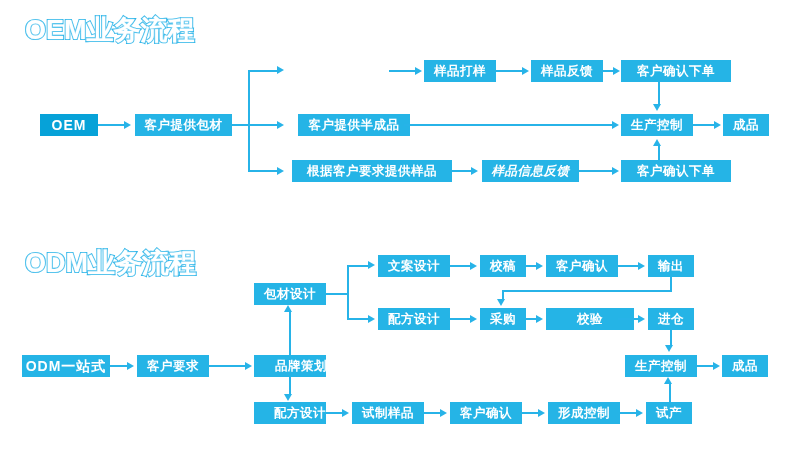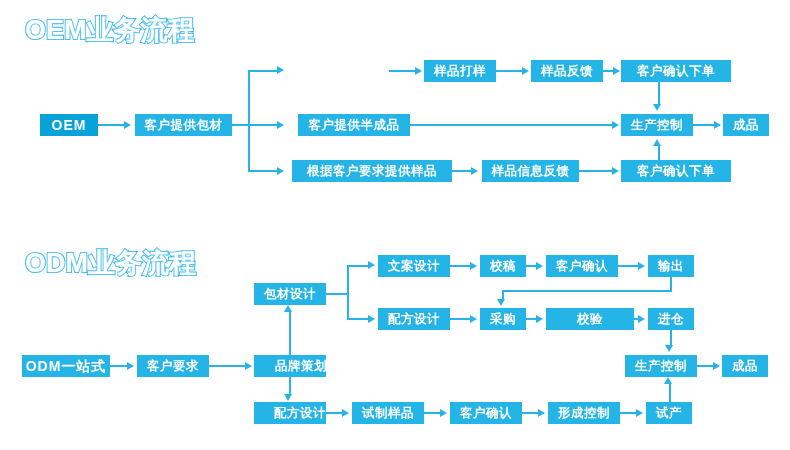--- a/index.html
+++ b/index.html
@@ -76,21 +76,21 @@
 
   <div class="box" style="left:135px;top:114px;width:97px;">客户提供包材</div>
 
   <div class="box" style="left:424px;top:60px;width:72px;">样品打样</div>
   <div class="box" style="left:531px;top:60px;width:72px;">样品反馈</div>
   <div class="box" style="left:621px;top:60px;width:110px;">客户确认下单</div>
 
   <div class="box" style="left:292px;top:114px;width:112px;margin-left:6px;">客户提供半成品</div>
 
   <div class="box" style="left:292px;top:160px;width:160px;">根据客户要求提供样品</div>
-  <div class="box" style="left:482px;top:160px;width:97px;">样品信息反馈</div>
+  <div class="box" style="left:482px;top:160px;width:97px;font-style:italic;">样品信息反馈</div>
   <div class="box" style="left:621px;top:160px;width:110px;">客户确认下单</div>
 
   <div class="box" style="left:621px;top:114px;width:72px;">生产控制</div>
   <div class="box" style="left:723px;top:114px;width:46px;">成品</div>
 
   <div class="ln lh" style="left:98px;top:124.2px;width:27px;"></div>
   <div class="arw arw-r" style="left:124px;top:120.5px;"></div>
 
   <div class="ln lh" style="left:232px;top:124.2px;width:17px;"></div>
 

